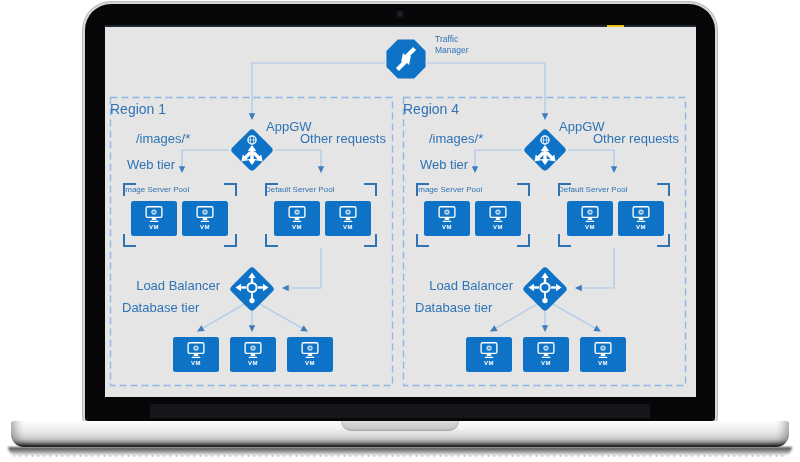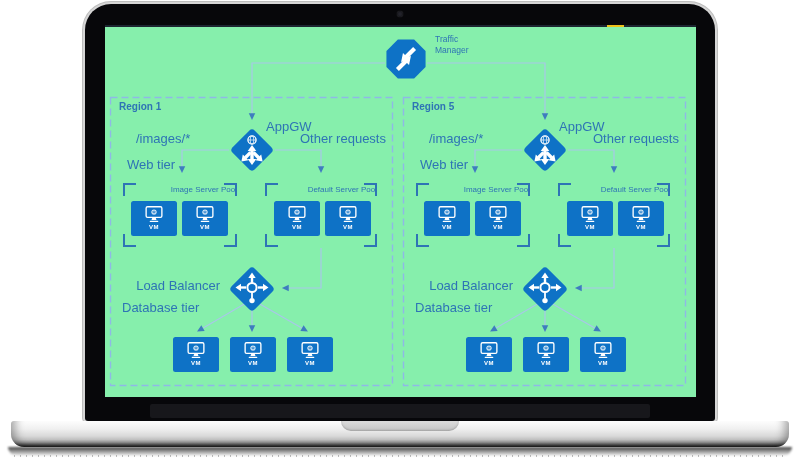--- a/index.html
+++ b/index.html
@@ -5,48 +5,48 @@
   html,body{margin:0;padding:0;background:#fff;}
   .stage{position:relative;width:800px;height:462px;background:#fff;overflow:hidden;
          font-family:"Liberation Sans",sans-serif;}
   
   .bezel{position:absolute;left:85px;top:4px;width:630px;height:417px;background:#07070a;
          border-radius:26px 26px 3px 3px;box-shadow:0 0 0 2px #d6d6d6,0 0 0 3px #bdbdbd;}
   .camera{position:absolute;left:397px;top:11px;width:6px;height:6px;border-radius:50%;
           background:#23232b;box-shadow:inset 0 0 2px #000,0 0 1px rgba(255,255,255,.3);}
   .screen-topline{position:absolute;left:105px;top:25px;width:591px;height:2px;background:#1d2531;}
   .yline{position:absolute;left:607px;top:25px;width:17px;height:2px;background:#eec11a;}
-  .screen{position:absolute;left:105px;top:27px;width:591px;height:370px;background:#86efac;overflow:hidden;}
+  .screen{position:absolute;left:105px;top:27px;width:591px;height:370px;background:#e5e5e5;overflow:hidden;}
   .hinge{position:absolute;left:150px;top:404px;width:500px;height:14px;background:#17171b;border-radius:2px;}
   .base{position:absolute;left:11px;top:421px;width:778px;height:26px;border-radius:3px 3px 13px 13px;
         background:linear-gradient(180deg,#fdfdfd 0%,#f0f0f0 30%,#d9d9d9 58%,#bfbfbf 72%,#8d8d8d 82%,#3c3c3c 93%,#1b1b1b 100%);
         box-shadow:inset 14px 0 10px -10px rgba(0,0,0,.35),inset -14px 0 10px -10px rgba(0,0,0,.35);}
   .notch{position:absolute;left:50%;margin-left:-59px;top:0;width:118px;height:10px;
          background:linear-gradient(180deg,#dcdcdc,#c3c3c3);border-radius:0 0 10px 10px;
          box-shadow:inset 0 -1px 2px rgba(0,0,0,.18);}
   .shadow{position:absolute;left:8px;top:447px;width:784px;height:9px;
           background:linear-gradient(180deg,rgba(15,15,15,.8),rgba(40,40,40,.25) 75%,rgba(60,60,60,0));
           filter:blur(1px);border-radius:0 0 10px 10px;}
   .dots{position:absolute;left:14px;top:455px;width:772px;height:2px;opacity:.45;
         background:repeating-linear-gradient(90deg,rgba(0,0,0,.55) 0 1px,transparent 1px 6px);}
   
   .connectors{position:absolute;left:0;top:0;}
   .lbl{position:absolute;font-size:13px;line-height:10px;color:#2e74b5;white-space:nowrap;}
   .tmlabel{position:absolute;left:330px;top:7px;width:48px;font-size:8.5px;line-height:11px;
            color:#2e74b5;white-space:normal;}
   .region{position:absolute;top:70px;width:282px;height:288px;}
-  .rlabel{position:absolute;left:9px;top:4px;font-size:10px;font-weight:700;color:#2e74b5;}
+  .rlabel{position:absolute;left:0;top:4px;font-size:14px;font-weight:400;color:#2e74b5;}
   .icon{position:absolute;}
   .pool{position:absolute;height:64px;}
   .pool i{position:absolute;width:11px;height:11px;border:0 solid #2e74b5;}
   .pool .c1{left:0;top:0;border-left-width:2px;border-top-width:2px;}
   .pool .c2{right:0;top:0;border-right-width:2px;border-top-width:2px;}
   .pool .c3{left:0;bottom:0;border-left-width:2px;border-bottom-width:2px;}
   .pool .c4{right:0;bottom:0;border-right-width:2px;border-bottom-width:2px;}
-  .ptitle{position:absolute;left:0;right:0;top:2px;text-align:right;font-size:8px;color:#2e74b5;white-space:nowrap;}
+  .ptitle{position:absolute;left:0;right:0;top:2px;text-align:left;font-size:8px;color:#2e74b5;white-space:nowrap;}
   .vm{position:absolute;width:46px;height:35px;background:#0e72c6;border-radius:2.5px;
       display:flex;flex-direction:column;align-items:center;justify-content:center;gap:1px;}
   .vmg{width:22px;height:17px;display:block;}
   .vmt{font-size:6px;font-weight:bold;color:#fff;line-height:7px;letter-spacing:.4px;}
 </style>
 </head>
 <body>
 
 <div class="stage">
 
@@ -214,21 +214,21 @@
         </div>
       <div class="vm" style="left:177px;top:240px">
           <svg class="vmg">
             <use href="#sym-vm"></use>
           </svg>
           <span class="vmt">VM</span>
         </div>
     </div>
 
     <div class="region" style="left:298px">
-      <span class="rlabel">Region 5</span>
+      <span class="rlabel">Region 4</span>
       <svg class="icon" style="left:119px;top:30px;width:46px;height:46px">
           <use href="#sym-appgw"></use>
         </svg>
       <span class="lbl" style="left:156px;top:25px">AppGW</span>
       <span class="lbl" style="left:26px;top:37px;width:44px;text-align:right">/images/*</span>
       <span class="lbl" style="left:190px;top:37px">Other requests</span>
       <span class="lbl" style="left:17px;top:63px">Web tier</span>
 
       <div class="pool" style="left:13px;top:86px;width:114px">
         <i class="c1"></i>

